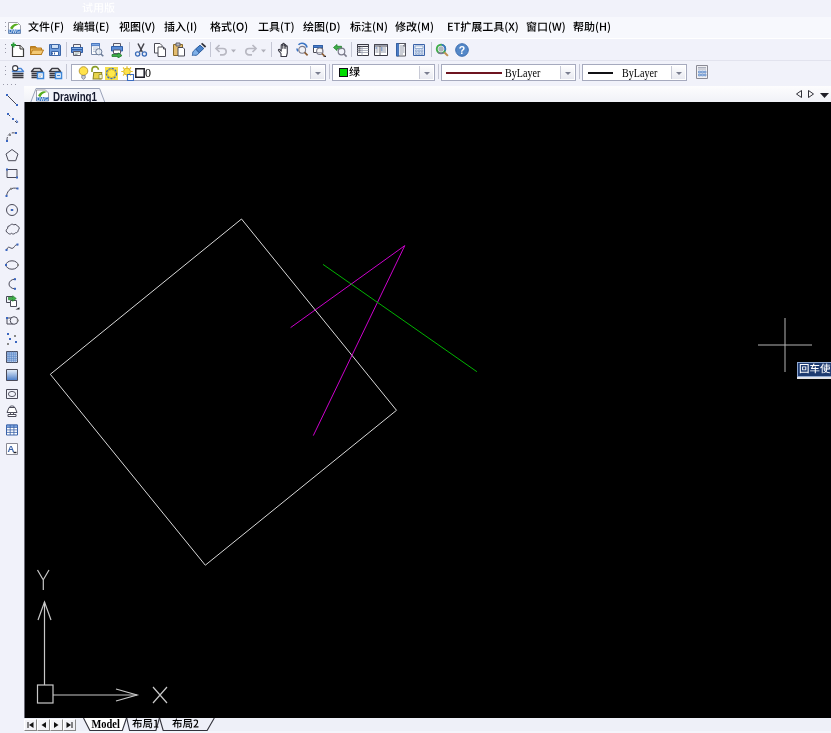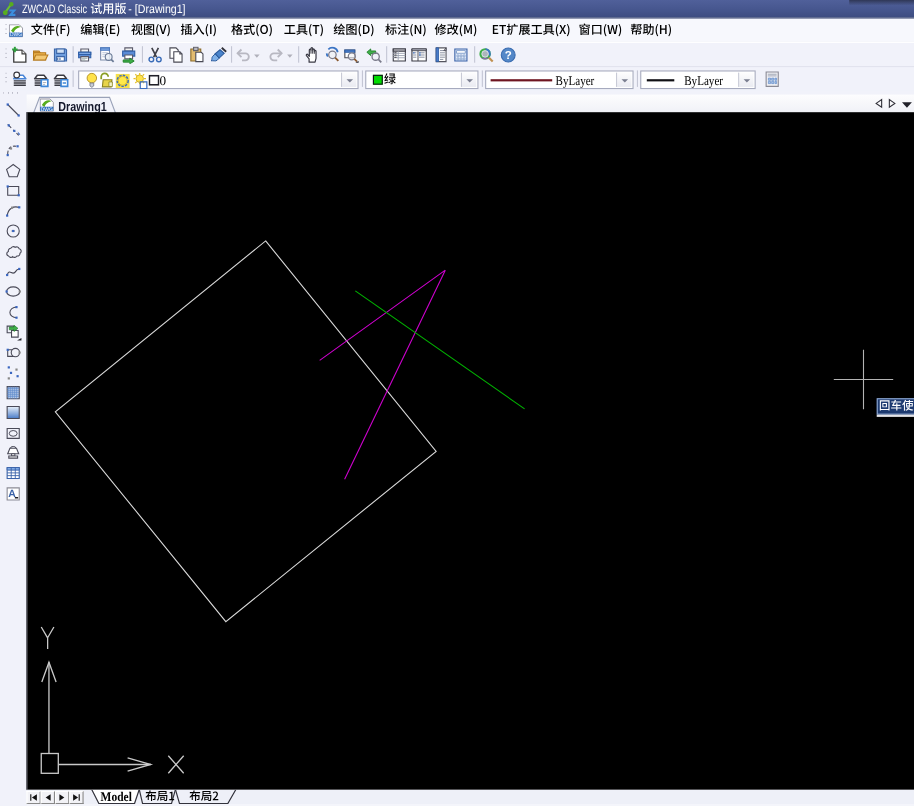--- a/index.html
+++ b/index.html
@@ -7,31 +7,20 @@
 #root{position:absolute;left:0;top:0;width:831px;height:733px;background:#f1f2fa}
 .abs{position:absolute}
 .sep{position:absolute;width:1px;background:#c4c6d4;top:3px;bottom:3px}
 .grip{position:absolute;width:3px;top:5px;bottom:5px;background-image:repeating-linear-gradient(#9a9aaa 0 1px,transparent 1px 4px);background-size:1px 4px;background-repeat:repeat-y;background-position:1px 0}
 .combo{position:absolute;height:17px;background:#fff;border:1px solid #a6aabe}
 .dd{position:absolute;right:1px;top:1px;bottom:1px;width:14px;background:linear-gradient(#fdfdfe,#e9eaf1);border-left:1px solid #c8cad6}
 .dd:after{content:"";position:absolute;left:4px;top:6px;border:3px solid transparent;border-top-color:#7a7e90}
 
 </style></head><body>
 <div id="root">
-<div class="abs" style="left:0;top:0;width:831px;height:17px;background:linear-gradient(#50609a 0%,#46568e 55%,#3d4c80 100%);border-bottom:1px solid #2c3a64">
-<div class="abs" style="left:772px;top:0;width:59px;height:5px;background:linear-gradient(#2f3756,rgba(70,86,142,0))"></div>
-<svg class="abs" style="left:2px;top:1px" width="15" height="15" viewBox="0 0 15 15">
-        <path d="M3 10L8 3" stroke="#6abf30" stroke-width="1.8"></path>
-        <circle cx="2.8" cy="10.6" r="2.2" fill="#57ad1e"></circle>
-        <circle cx="8.3" cy="2.9" r="2" fill="#57ad1e"></circle>
-        <path d="M6.5 8.5h4.5l-3.5 4h4.5" fill="none" stroke="#3b8ede" stroke-width="1.9"></path>
-      </svg>
-<div class="abs" style="left:20px;top:2.5px;height:13px;color:#fff;font-size:11px;white-space:pre;transform:scaleX(0.75);transform-origin:0 0">ZWCAD Classic</div>
-<div class="abs" style="left:114px;top:2.5px;height:13px;color:#fff;font-size:11px;white-space:pre;transform:scaleX(0.877);transform-origin:0 0"> - [Drawing1]</div>
-</div>
 <div class="abs" style="left:0;top:17px;width:831px;height:21px;background:#f7f8fd">
 <div class="grip" style="left:4px"></div>
 <svg class="abs" style="left:8px;top:5px" width="13" height="12" viewBox="0 0 13 12">
         <path d="M0.5 0.5h9l3 3v8h-12z" fill="#fff" stroke="#8a8a95" stroke-width="0.8"></path>
         <path d="M2 6C5 1.5 8 1 11 2.5 8 3 5 5 4.5 8z" fill="#57ad1e"></path>
         <path d="M0.5 7.5h12v4h-12z" fill="#2f6fc0"></path>
         <text x="6.5" y="11" font-size="4.5" fill="#fff" text-anchor="middle" font-family="Liberation Sans">DWG</text>
       </svg>
 <div style="position:absolute;left:28px;top:5px">
         <svg width="36.1" height="12.1" style="display:block;overflow:visible">

